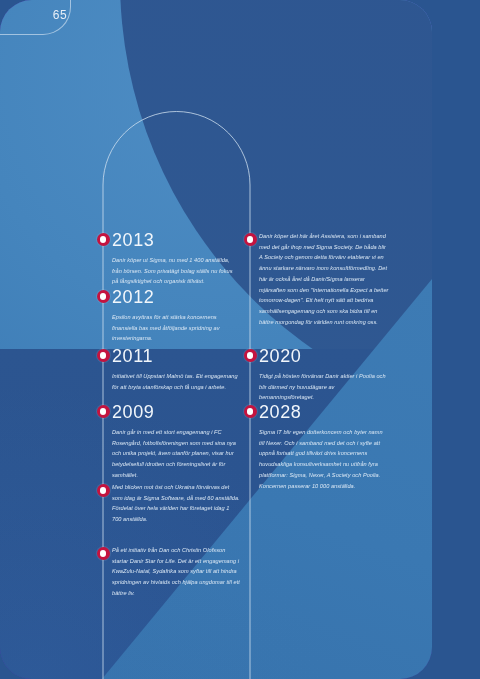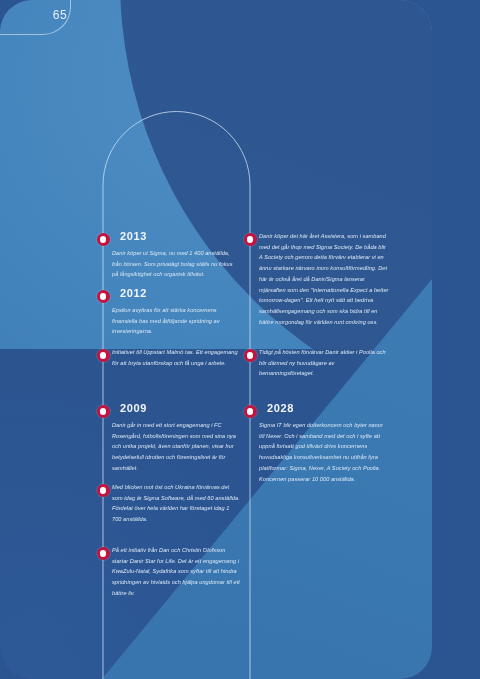--- a/index.html
+++ b/index.html
@@ -73,25 +73,25 @@
   .rails{position:absolute;left:0;top:0;width:480px;height:679px;z-index:3;pointer-events:none;}
 
   
   .col{position:absolute;z-index:4;}
   .col-left{left:112px;width:128px;}
   .col-right{left:259px;width:130px;}
 
   .entry{position:absolute;left:0;}
   .entry .year{
     color:#f1f6fb;
-    font-size:11px;
-    font-weight:700;
+    font-size:18px;
+    font-weight:400;
     letter-spacing:.6px;
     line-height:1;
-    margin:0 0 6px 8px;
+    margin:0 0 6px 0;
   }
   .entry .body{
     color:#dbe8f5;
     font-size:5.6px;
     line-height:1.92;
     font-style:italic;
     letter-spacing:.05px;
     margin:0;
     text-align:left;
   }
@@ -134,39 +134,41 @@
   <div class="col col-left">
     <div class="entry" style="top:231px">
       <div class="year">2013</div>
       <div class="body">Danir köper ut Sigma, nu med 1 400 anställda, från börsen. Som privatägt bolag ställs nu fokus på långsiktighet och organisk tillväxt.</div>
     </div>
     <div class="entry" style="top:288px">
       <div class="year">2012</div>
       <div class="body">Epsilon avyttras för att stärka koncernens finansiella bas med åtföljande spridning av investeringarna.</div>
     </div>
     <div class="entry" style="top:347px">
+      <div class="year">2011</div>
       <div class="body">Initiativet till Uppstart Malmö tas. Ett engagemang för att bryta utanförskap och få unga i arbete.</div>
     </div>
     <div class="entry" style="top:403px">
       <div class="year">2009</div>
       <div class="body">Danir går in med ett stort engagemang i FC Rosengård, fotbollsföreningen som med sina nya och unika projekt, även utanför planen, visar hur betydelsefull idrotten och föreningslivet är för samhället.</div>
     </div>
     <div class="entry" style="top:482px">
       <div class="body">Med blicken mot öst och Ukraina förvärvas det som idag är Sigma Software, då med 60 anställda. Fördelat över hela världen har företaget idag 1 700 anställda.</div>
     </div>
     <div class="entry" style="top:545px">
       <div class="body">På ett initiativ från Dan och Christin Olofsson startar Danir Star for Life. Det är ett engagemang i KwaZulu-Natal, Sydafrika som syftar till att hindra spridningen av hiv/aids och hjälpa ungdomar till ett bättre liv.</div>
     </div>
   </div>
 
   <div class="col col-right">
     <div class="entry" style="top:231px">
       <div class="body">Danir köper det här året Assistera, som i samband med det går ihop med Sigma Society. De båda blir A Society och genom detta förvärv etablerar vi en ännu starkare närvaro inom konsultförmedling. Det här är också året då Danir/Sigma lanserar mjärsaften som den "Internationella Expect a better tomorrow-dagen". Ett helt nytt sätt att bedriva samhällsengagemang och som ska bidra till en bättre morgondag för världen runt omkring oss.</div>
     </div>
     <div class="entry" style="top:347px">
+      <div class="year">2020</div>
       <div class="body">Tidigt på hösten förvärvar Danir aktier i Poolia och blir därmed ny huvudägare av bemanningsföretaget.</div>
     </div>
     <div class="entry" style="top:403px">
       <div class="year">2028</div>
       <div class="body">Sigma IT blir egen dotterkoncern och byter namn till Nexer. Och i samband med det och i syfte att uppnå fortsatt god tillväxt drivs koncernens huvudsakliga konsultverksamhet nu utifrån fyra plattformar: Sigma, Nexer, A Society och Poolia. Koncernen passerar 10 000 anställda.</div>
     </div>
   </div>
 
   <div class="dot" style="left:96.5px;top:233px"></div>
   <div class="dot" style="left:96.5px;top:290px"></div>

